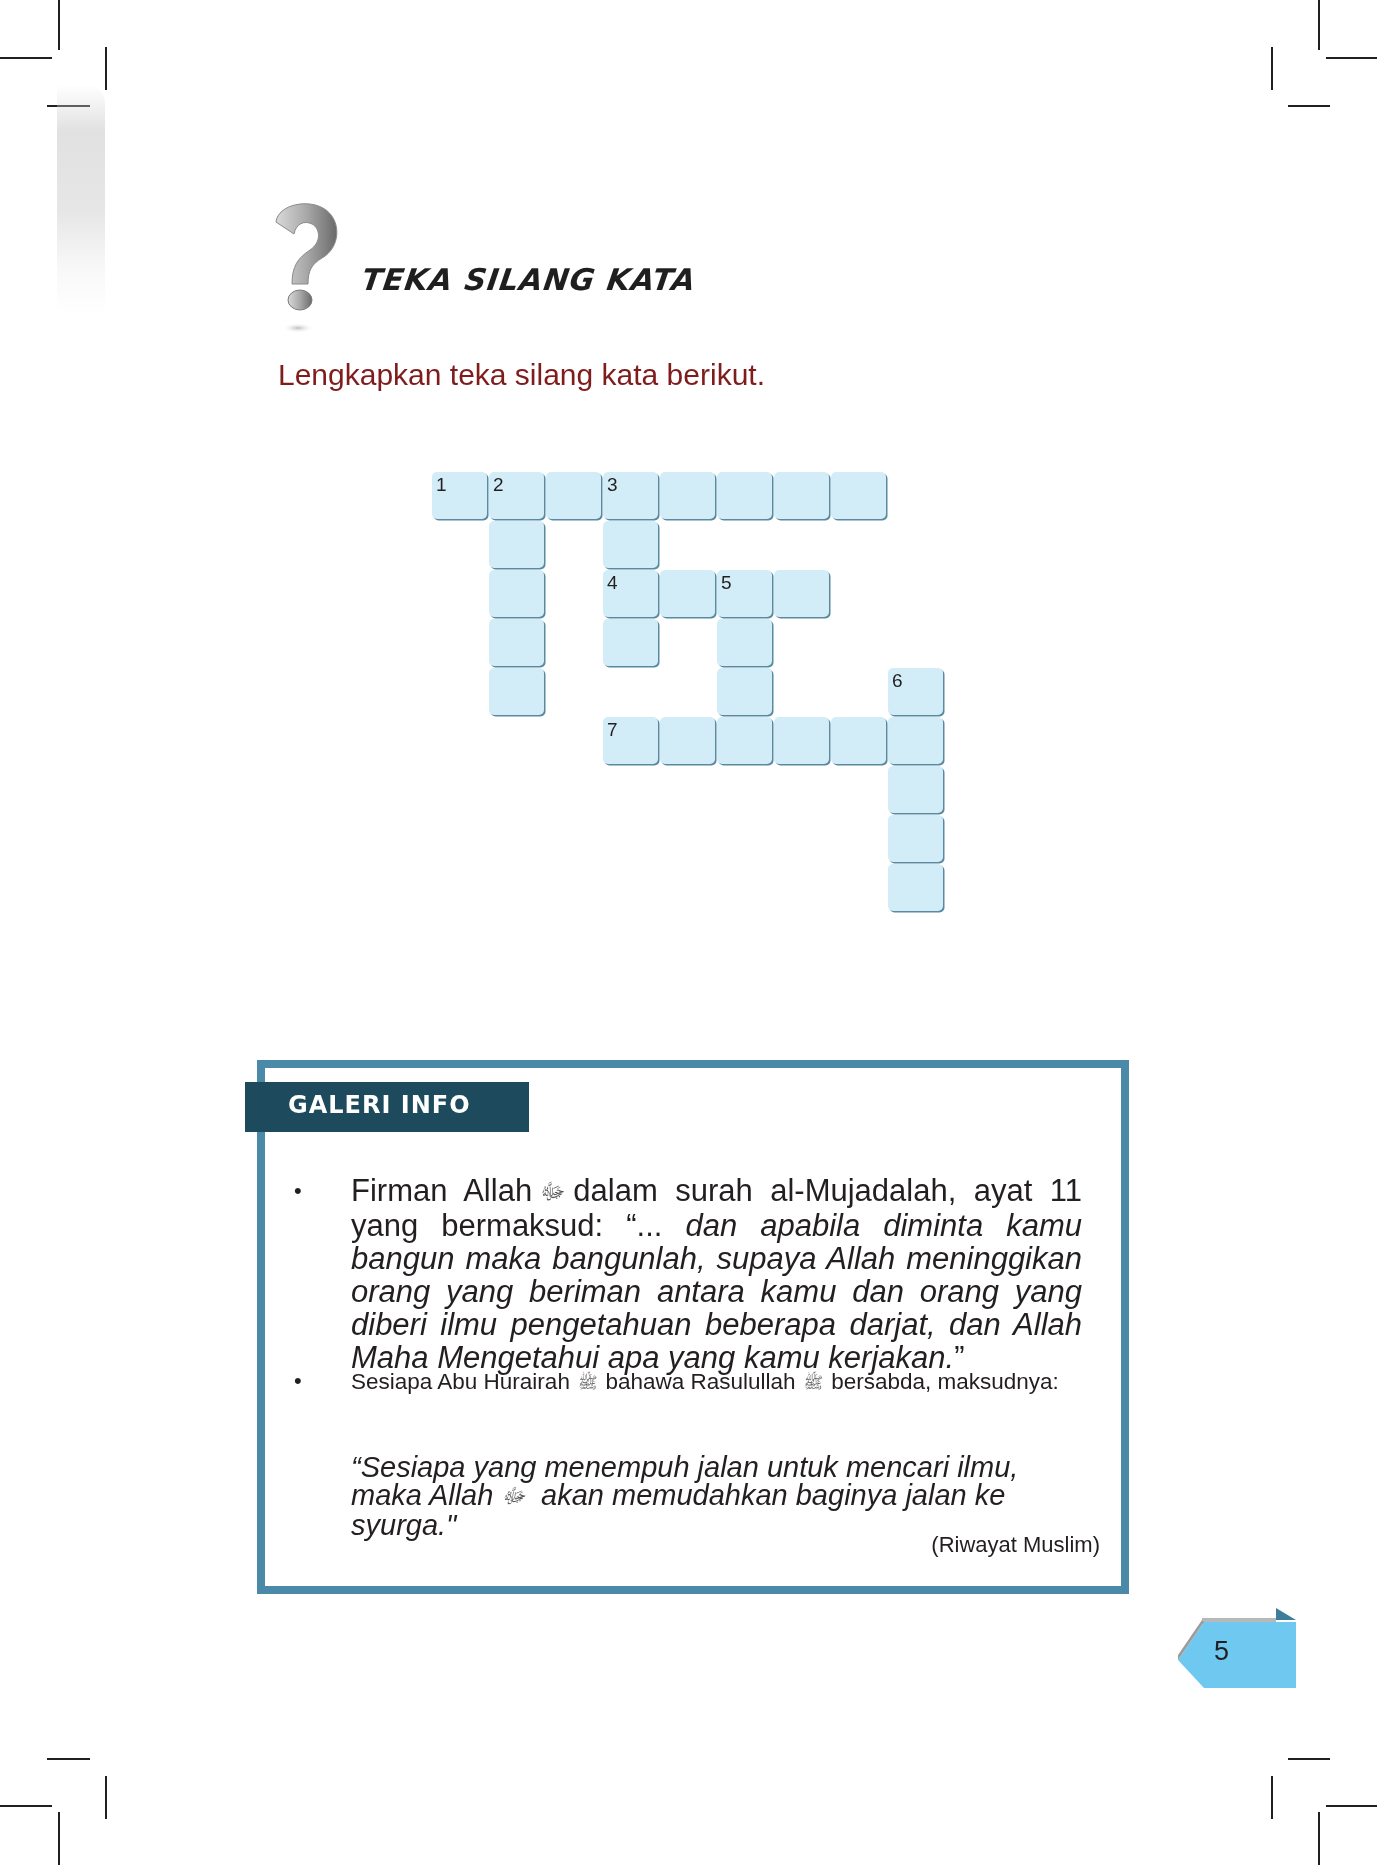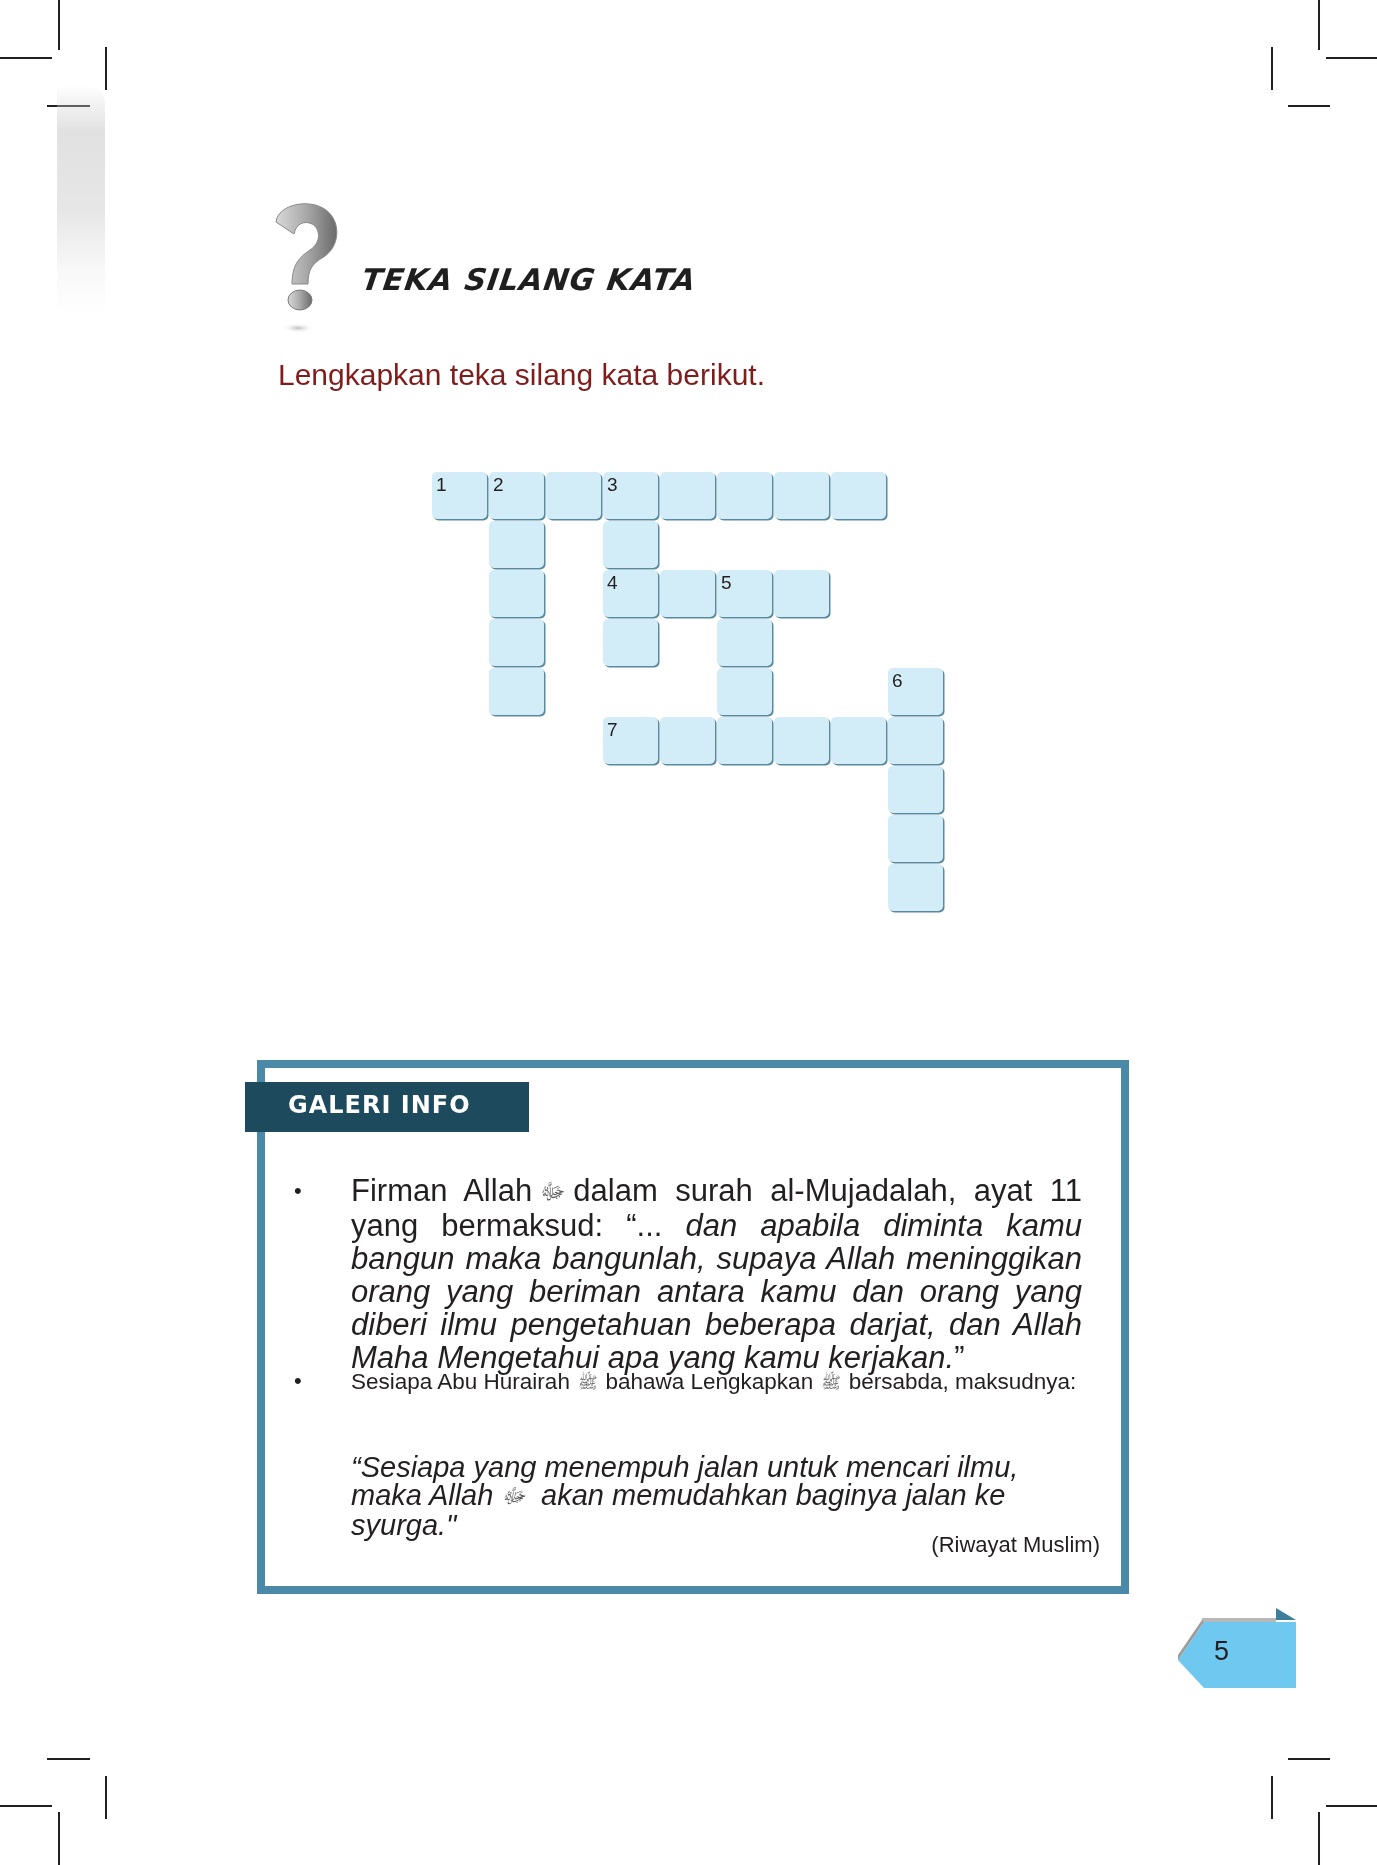--- a/index.html
+++ b/index.html
@@ -125,21 +125,21 @@
 </div>
 
 <div class="bullet" style="top:1178px">•</div>
 <div class="para" style="top:1174px">
   <span>Firman Allah</span><span class="lig">ﷻ</span><span>dalam surah al-Mujadalah, ayat 11 yang bermaksud: “...</span>
   <i>dan apabila diminta kamu bangun maka bangunlah, supaya Allah meninggikan orang yang beriman antara kamu dan orang yang diberi ilmu pengetahuan beberapa darjat, dan Allah Maha Mengetahui apa yang kamu kerjakan.</i><span>”</span>
 </div>
 
 <div class="bullet" style="top:1368px">•</div>
 <div class="para para2" style="top:1368px">
-  <span>Sesiapa Abu Hurairah</span><span class="lig">ﷺ</span><span>bahawa Lengkapkan</span><span class="lig">ﷺ</span><span>bersabda, maksudnya:</span>
+  <span>Sesiapa Abu Hurairah</span><span class="lig">ﷺ</span><span>bahawa Rasulullah</span><span class="lig">ﷺ</span><span>bersabda, maksudnya:</span>
 </div>
 
 <div class="quote" style="top:1453px">
   <span>“Sesiapa yang menempuh jalan untuk mencari ilmu, maka Allah</span><span class="lig">ﷻ</span>
   <span>akan memudahkan baginya jalan ke syurga."</span>
 </div>
 
 <div class="source" style="top:1532px">(Riwayat Muslim)</div>
 
 <div class="pagetab">

